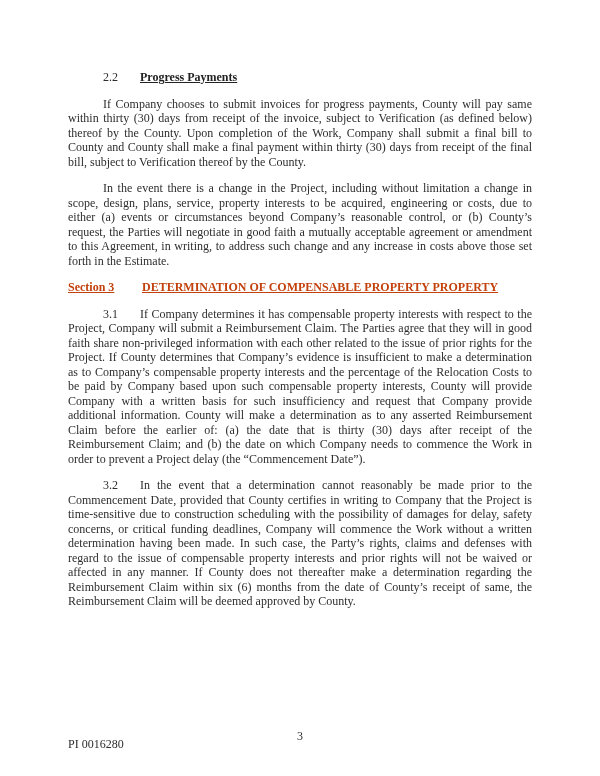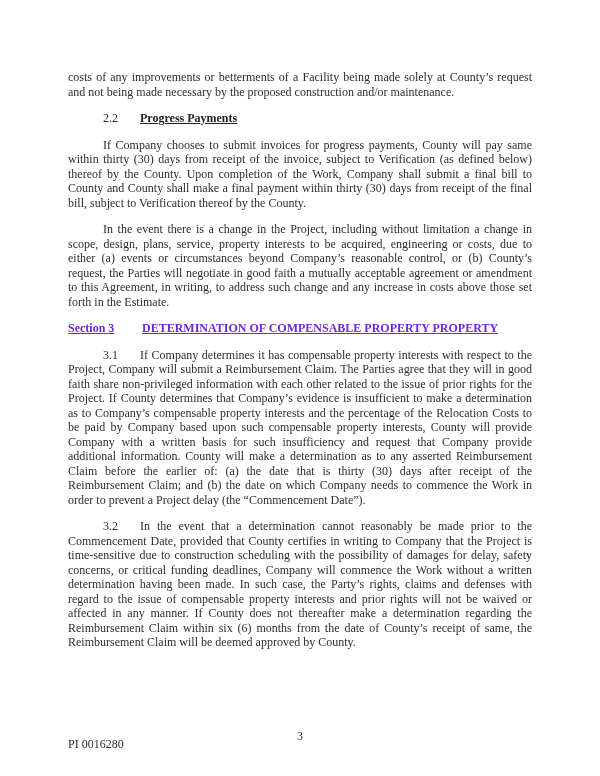--- a/index.html
+++ b/index.html
@@ -49,41 +49,40 @@
     margin: 0 0 12px 0;
     white-space: nowrap;
   }
   .snum {
     display: inline-block;
     width: 74px;
   }
   .snum .u-wrap, .section-title {
     font-weight: bold;
     text-decoration: underline;
-    color: #6d28d9;
+    color: #c2410c;
   }
   .u { }
   .footer {
     position: absolute;
     top: 729px;
     left: 0;
     width: 600px;
     font-size: 12px;
     line-height: 14px;
   }
   .doc-id { position: absolute; left: 68px; top: 8px; }
   .page-num { position: absolute; left: 0; top: 0; width: 600px; text-align: center; }
 </style>
 </head>
 <body>
 
 <div class="page">
   <div class="content">
 
-    <p class="para no-indent">costs of any improvements or betterments of a Facility being made solely at County’s request and not being made necessary by the proposed construction and/or maintenance.</p>
 
     <div class="heading">
       <span class="hnum">2.2</span><span class="htitle">Progress Payments</span>
     </div>
 
     <p class="para no-indent" style="text-indent:35px">If Company chooses to submit invoices for progress payments, County will pay same within thirty (30) days from receipt of the invoice, subject to Verification (as defined below) thereof by the County.  Upon completion of the Work, Company shall submit a final bill to County and County shall make a final payment within thirty (30) days from receipt of the final bill, subject to Verification thereof by the County.</p>
 
 
     <p class="para">In the event there is a change in the Project, including without limitation a change in scope, design, plans, service, property interests to be acquired, engineering or costs, due to either (a) events or circumstances beyond Company’s reasonable control, or (b) County’s request, the Parties will negotiate in good faith a mutually acceptable agreement or amendment to this Agreement, in writing, to address such change and any increase in costs above those set forth in the Estimate.</p>
 

